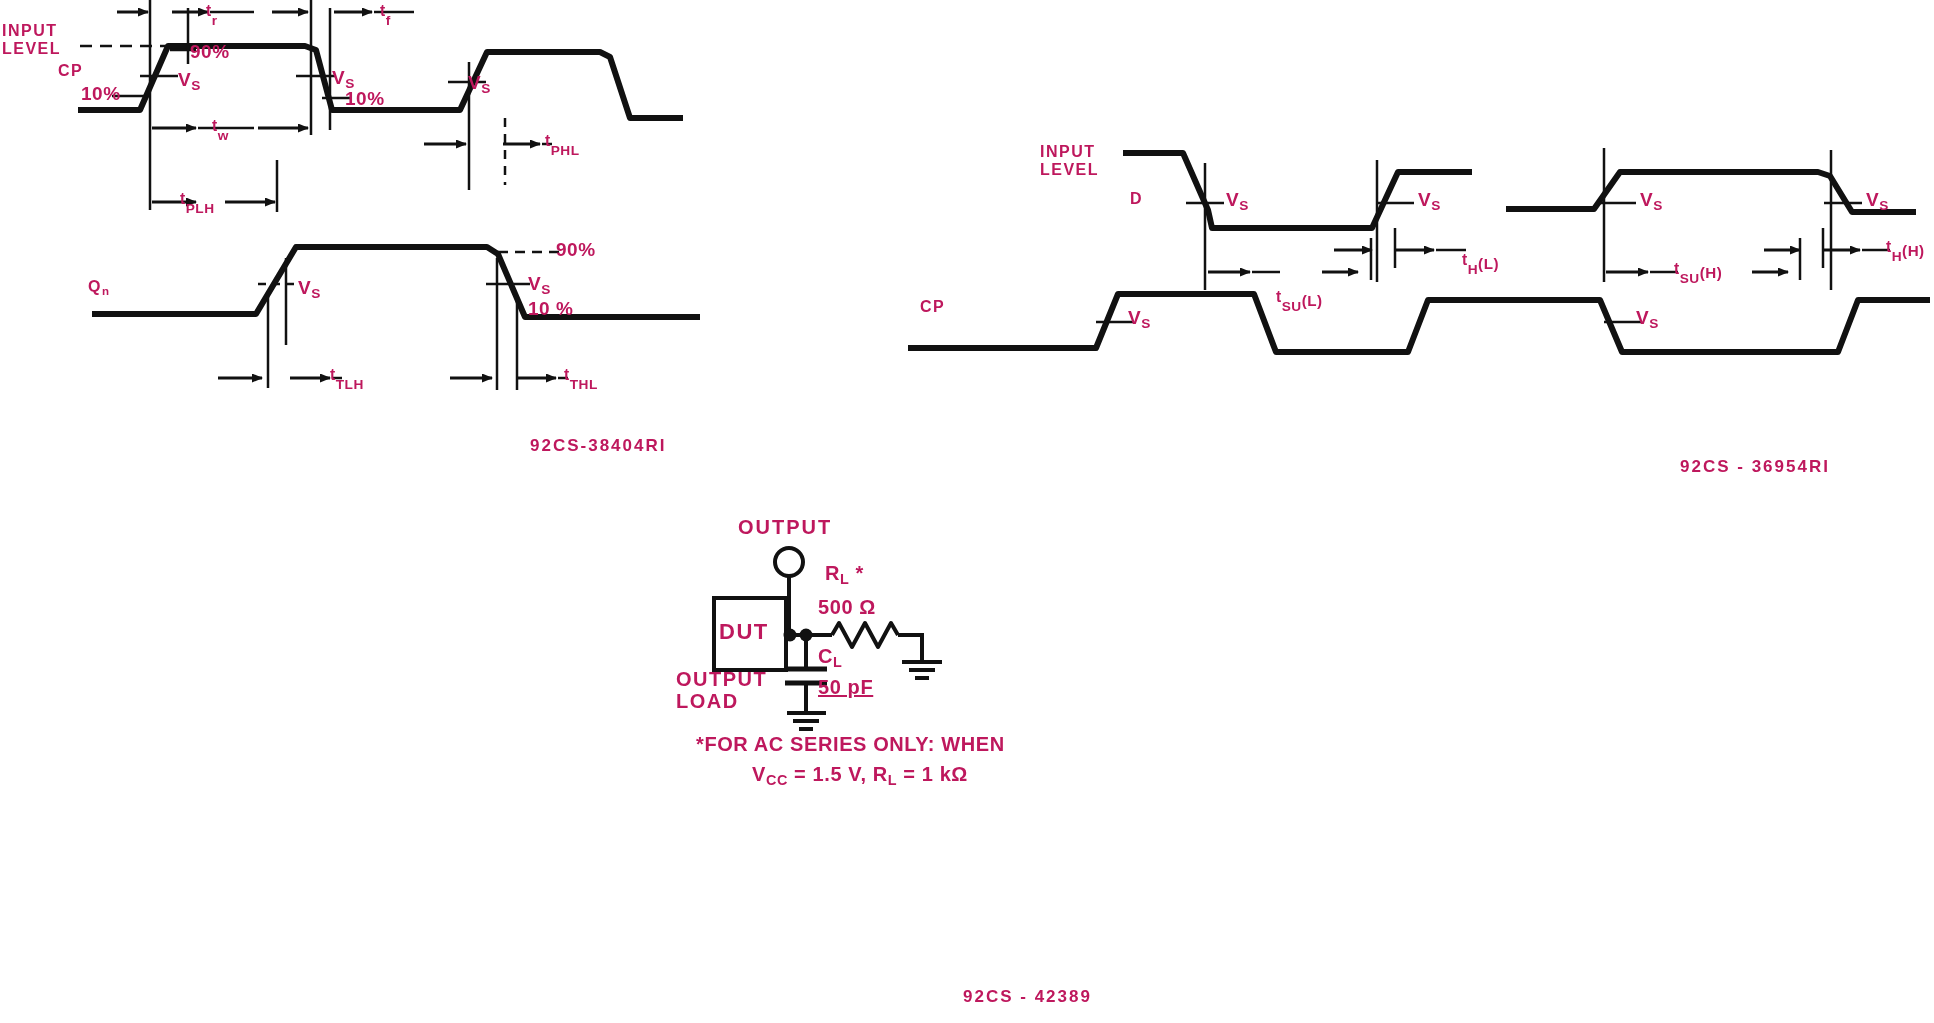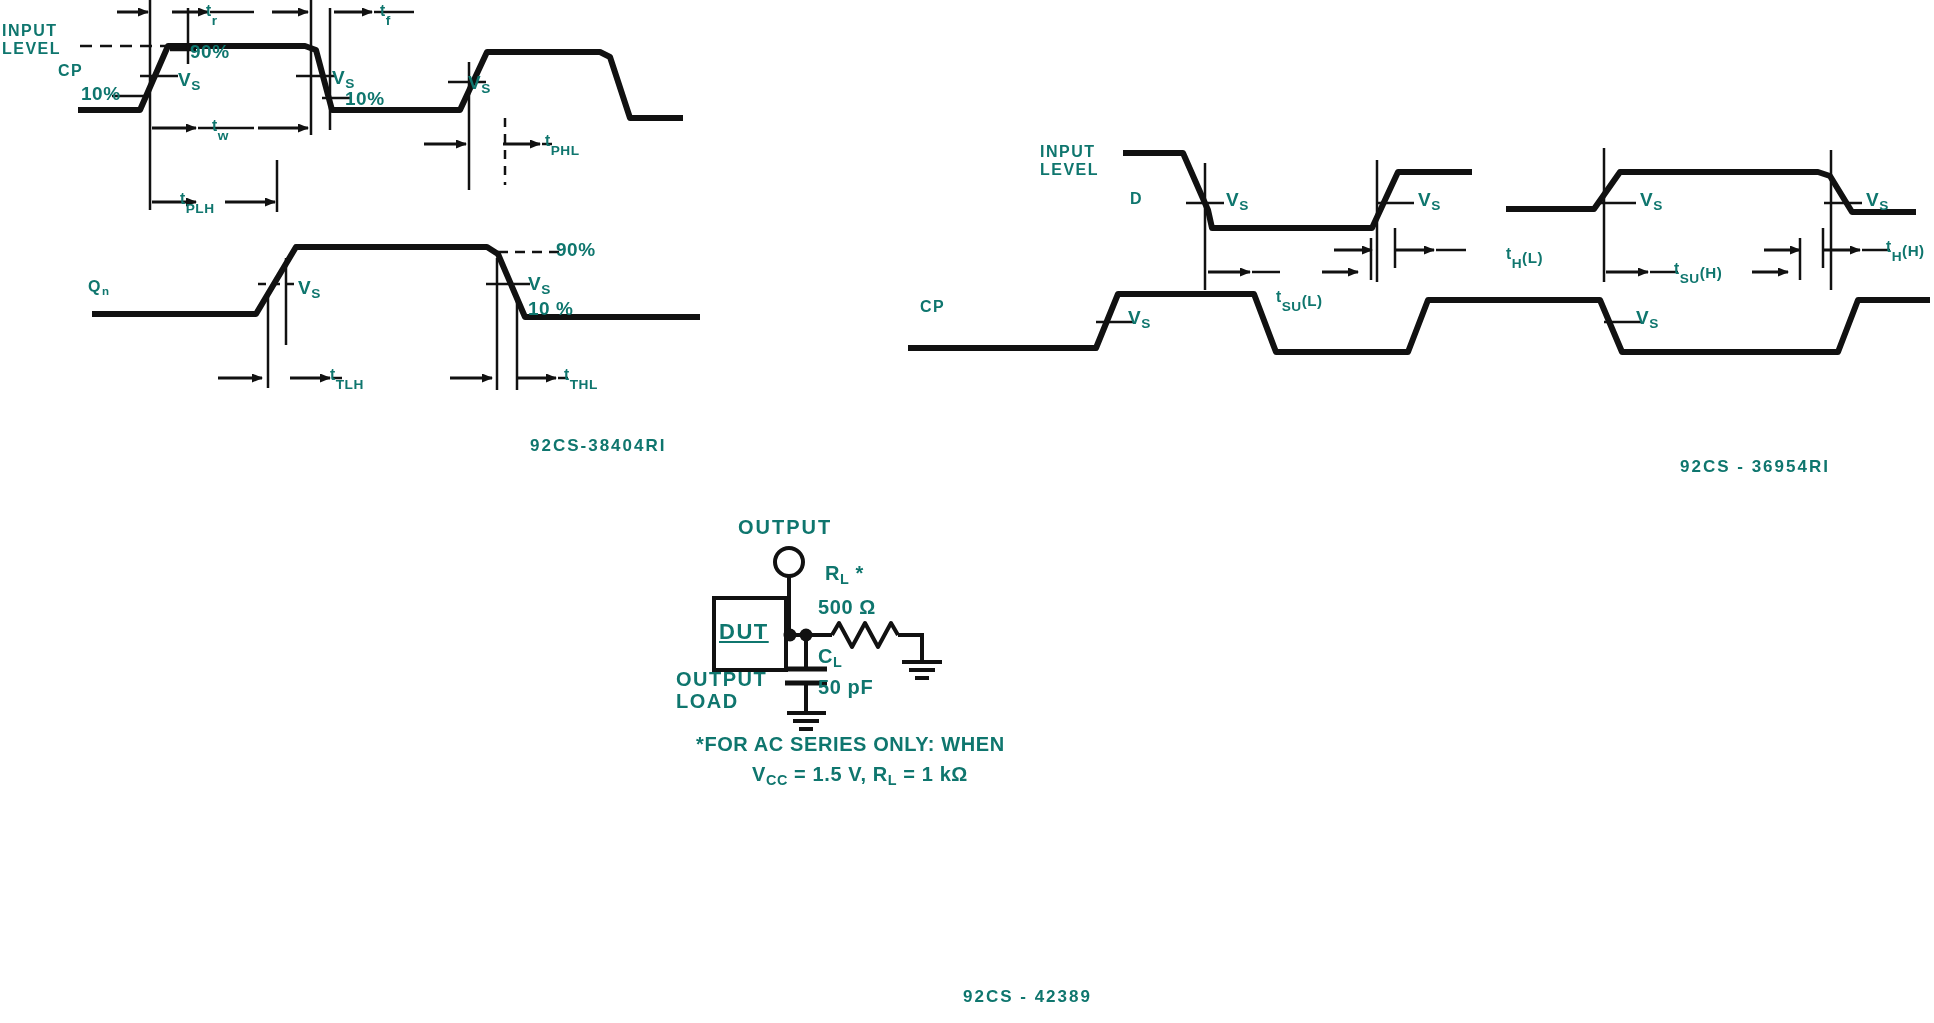--- a/index.html
+++ b/index.html
@@ -12,21 +12,21 @@
     overflow: hidden;
     font-family: "Liberation Sans", sans-serif;
     color: #111111;
   }
   .stage { position: absolute; left:0; top:0; width:1934px; height:1023px; }
   svg { display:block; }
   .lbl {
     position: absolute;
     font-family: "Liberation Sans", sans-serif;
     font-weight: bold;
-    color: #0f766e;
+    color: #be185d;
     white-space: nowrap;
     line-height: 1.1;
     letter-spacing: 0.5px;
   }
   .lbl.big   { font-size: 16px; letter-spacing: 1.5px; }
   .lbl.mid   { font-size: 19px; }
   .lbl.part  { font-size: 17px; letter-spacing: 2px; }
   .lbl.note  { font-size: 20px; letter-spacing: 0.6px; }
   .sub { font-size: 0.72em; vertical-align: -0.28em; font-weight: bold; }
   .sup { font-size: 0.8em; vertical-align: 0.05em; font-weight: bold; }
@@ -273,52 +273,52 @@
     <span>V</span><span class="sub">S</span>
   </div>
   <div class="lbl mid" style="left:1636px; top:308px;">
     <span>V</span><span class="sub">S</span>
   </div>
 
   <div class="lbl mid" style="left:1276px; top:260px;margin-top:28px;">
     <span class="tpre">t</span><span class="sub">SU</span><span class="sup">(L)</span>
   </div>
 
-  <div class="lbl mid" style="left:1462px; top:245px;margin-left:44px;">
+  <div class="lbl mid" style="left:1462px; top:251px;">
     <span class="tpre">t</span><span class="sub">H</span><span class="sup">(L)</span>
   </div>
 
   <div class="lbl mid" style="left:1674px; top:260px;">
     <span class="tpre">t</span><span class="sub">SU</span><span class="sup">(H)</span>
   </div>
 
   <div class="lbl mid" style="left:1886px; top:238px;">
     <span class="tpre">t</span><span class="sub">H</span><span class="sup">(H)</span>
   </div>
 
   <div class="lbl part" style="left:1680px; top:458px;">92CS - 36954RI</div>
 
   <div class="lbl note" style="left:738px; top:516px; letter-spacing:2px;">OUTPUT</div>
 
-  <div class="lbl note" style="left:719px; top:620px; letter-spacing:1.5px; font-size:22px;text-decoration:underline;">DUT</div>
+  <div class="lbl note" style="left:719px; top:620px; letter-spacing:1.5px; font-size:22px;">DUT</div>
 
   <div class="lbl note" style="left:676px; top:668px; letter-spacing:1.5px;">
     <span>OUTPUT</span><br>
     <span>LOAD</span>
   </div>
 
   <div class="lbl note" style="left:825px; top:562px;">
     <span>R</span><span class="sub">L</span><span style="margin-left:6px;">*</span>
   </div>
   <div class="lbl note" style="left:818px; top:596px;">500 Ω</div>
 
   <div class="lbl note" style="left:818px; top:645px;">
     <span>C</span><span class="sub">L</span>
   </div>
-  <div class="lbl note" style="left:818px; top:676px;">50 pF</div>
+  <div class="lbl note" style="left:818px; top:676px;text-decoration:underline;">50 pF</div>
 
   <div class="lbl note" style="left:696px; top:733px;">*FOR AC SERIES ONLY:  WHEN</div>
   <div class="lbl note" style="left:752px; top:763px;">
     <span>V</span><span class="sub">CC</span><span> = 1.5 V, R</span><span class="sub">L</span><span> = 1 kΩ</span>
   </div>
 
   <div class="lbl part" style="left:963px; top:988px;">92CS - 42389</div>
 
 </div>
 

